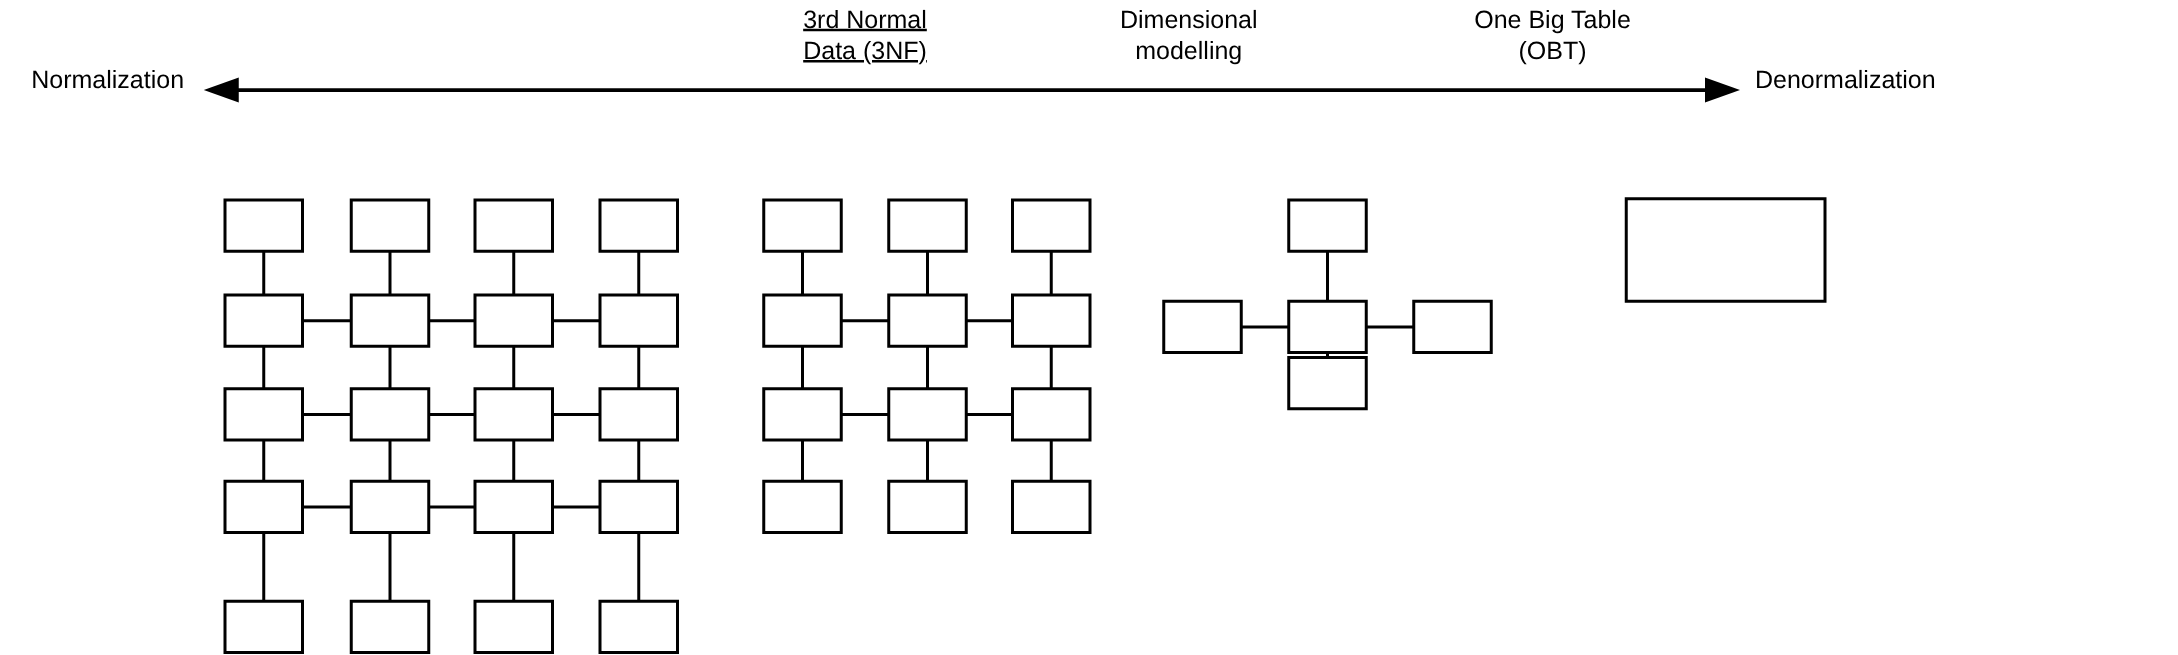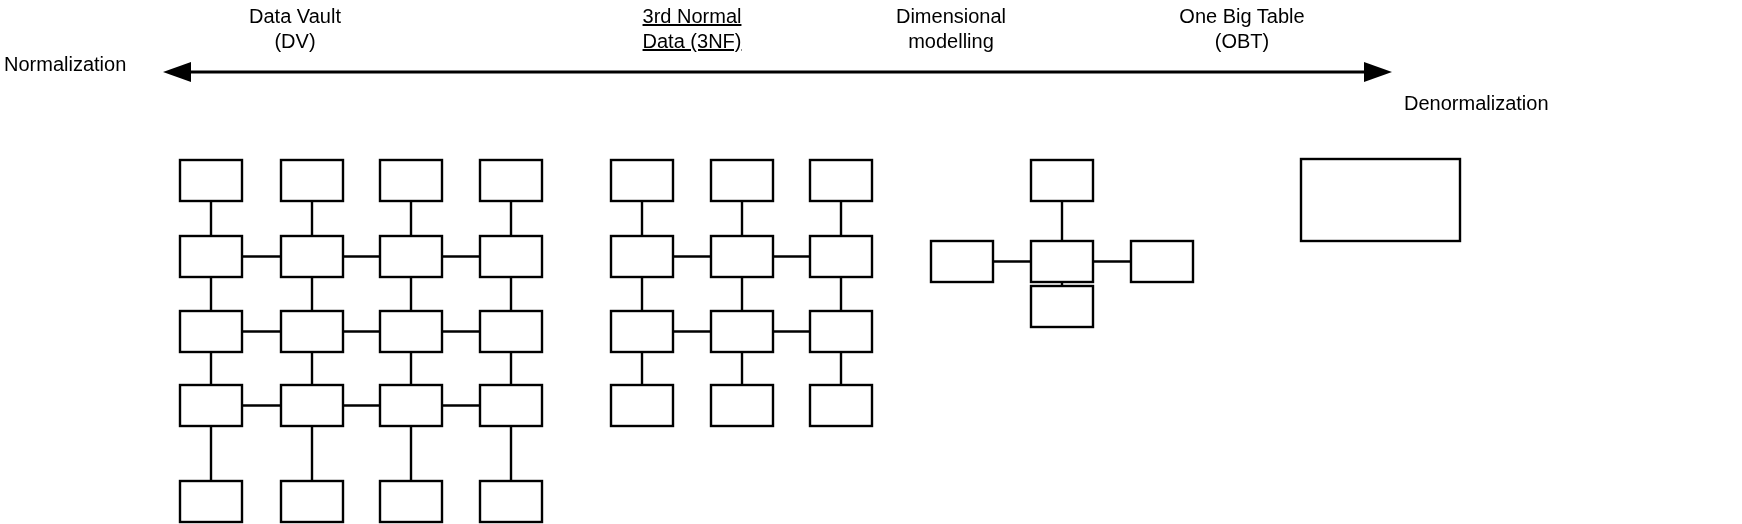--- a/index.html
+++ b/index.html
@@ -19,27 +19,26 @@
     overflow: hidden;
   }
   .axis-label {
     position: absolute;
     font-size: 20px;
     line-height: 24px;
     white-space: nowrap;
     color: #000;
   }
   #label-normalization {
-    left: 4px;
+    left: 25px;
     top: 52px;
   }
   #label-denormalization {
     left: 1404px;
     top: 52px;
-    margin-top: 39px;
   }
   .stage-label {
     position: absolute;
     font-size: 20px;
     line-height: 25px;
     text-align: center;
     color: #000;
   }
   .stage-label span {
     display: block;
@@ -84,24 +83,20 @@
   <svg class="axis-svg" viewBox="0 0 1742 524" xmlns="http://www.w3.org/2000/svg">
     <line class="arrow-line" x1="178" y1="72" x2="1378" y2="72"></line>
     <polygon class="arrow-head" points="163,72 191,62 191,82"></polygon>
     <polygon class="arrow-head" points="1392,72 1364,62 1364,82"></polygon>
   </svg>
 
   <div class="axis-label" id="label-normalization">Normalization</div>
 
   <div class="axis-label" id="label-denormalization">Denormalization</div>
 
-  <div class="stage-label" style="left:195px; top:4px; width:200px;">
-    <span>Data Vault</span>
-    <span>(DV)</span>
-  </div>
 
   <div class="stage-label" style="left:592px; top:4px; width:200px;text-decoration:underline;">
     <span>3rd Normal</span>
     <span>Data (3NF)</span>
   </div>
 
   <div class="stage-label" style="left:1142px; top:4px; width:200px;">
     <span>One Big Table</span>
     <span>(OBT)</span>
   </div>

